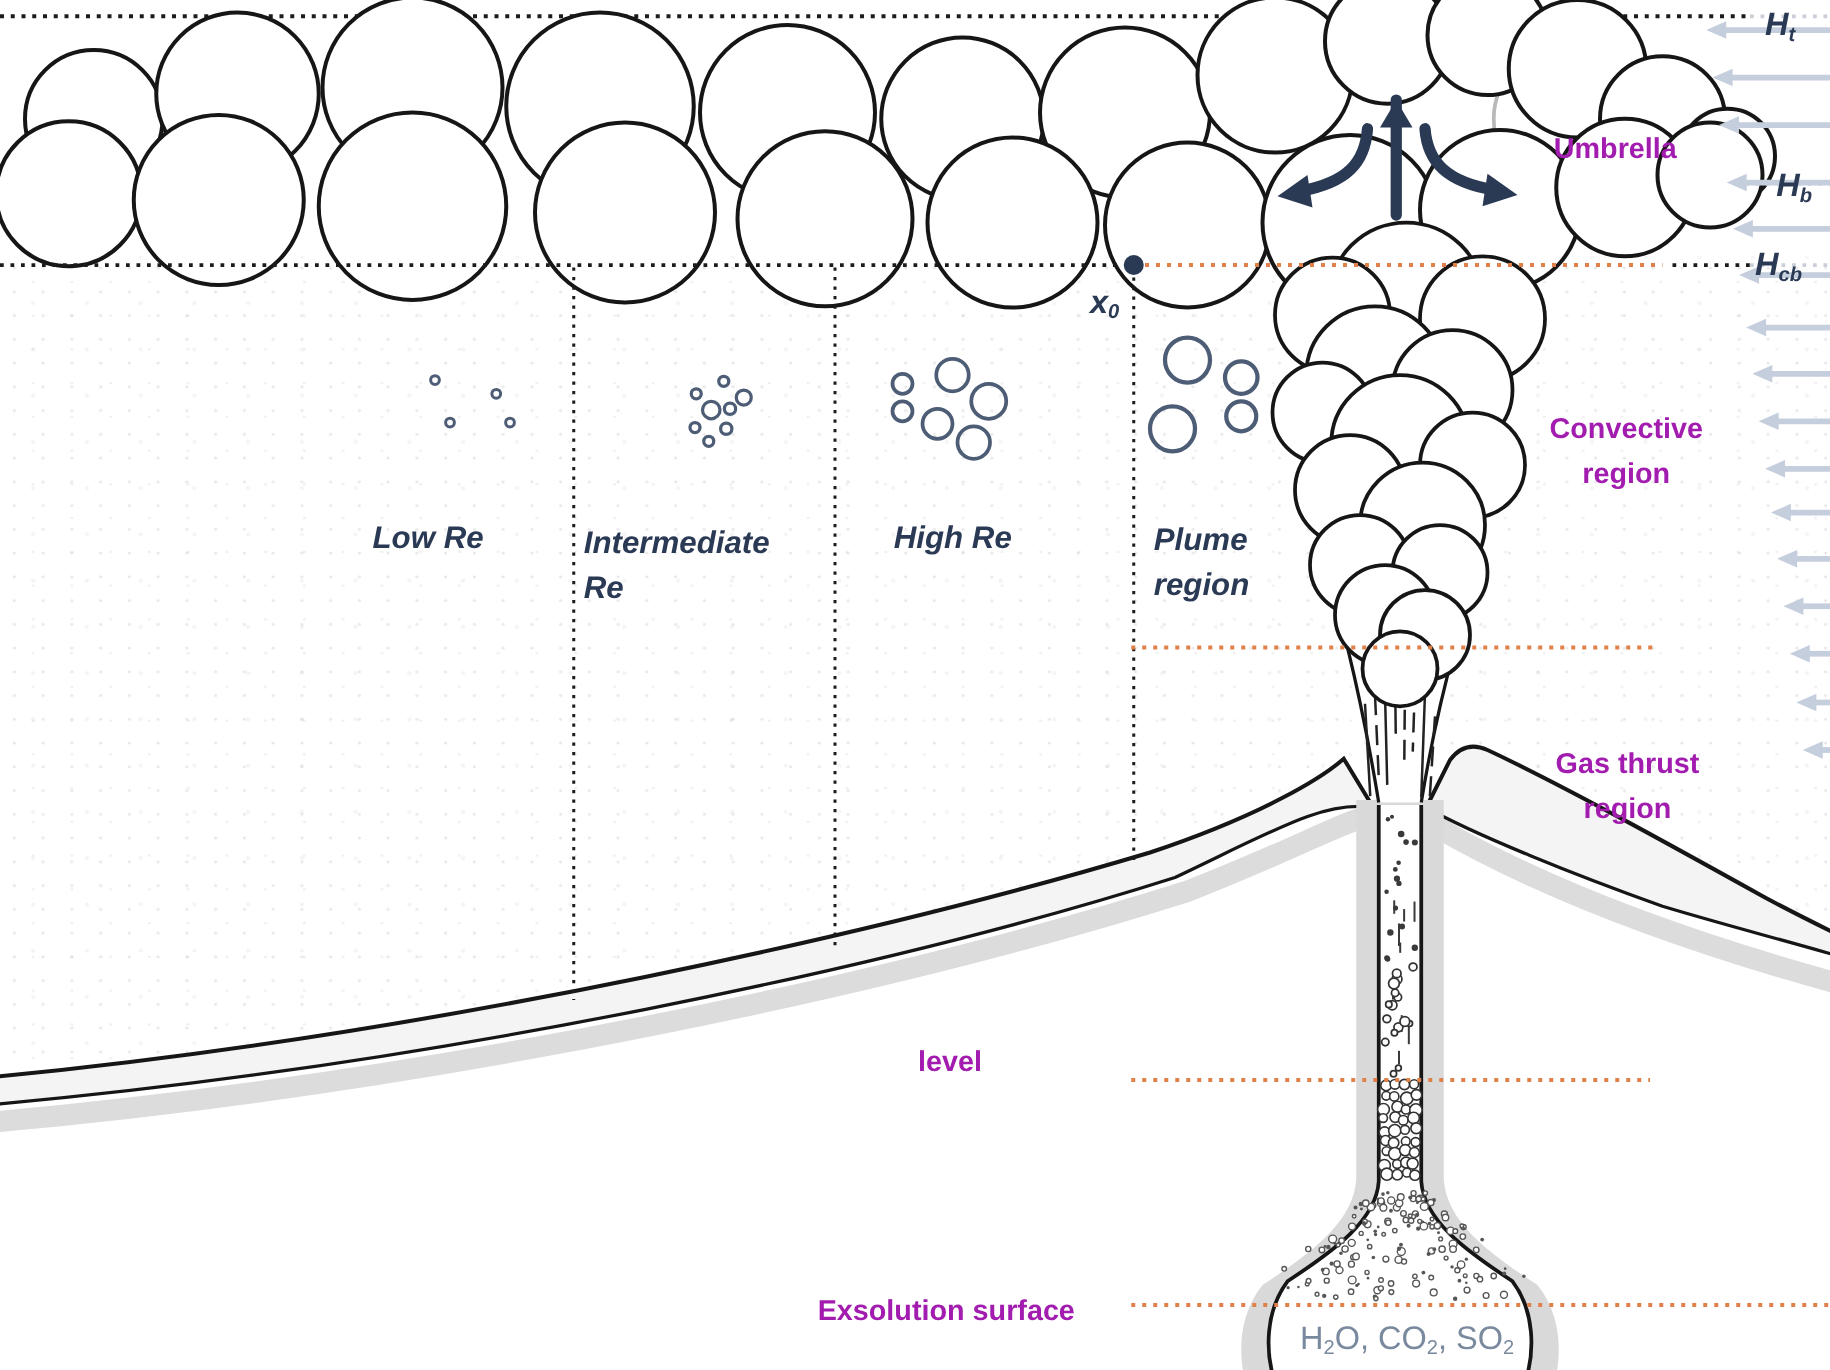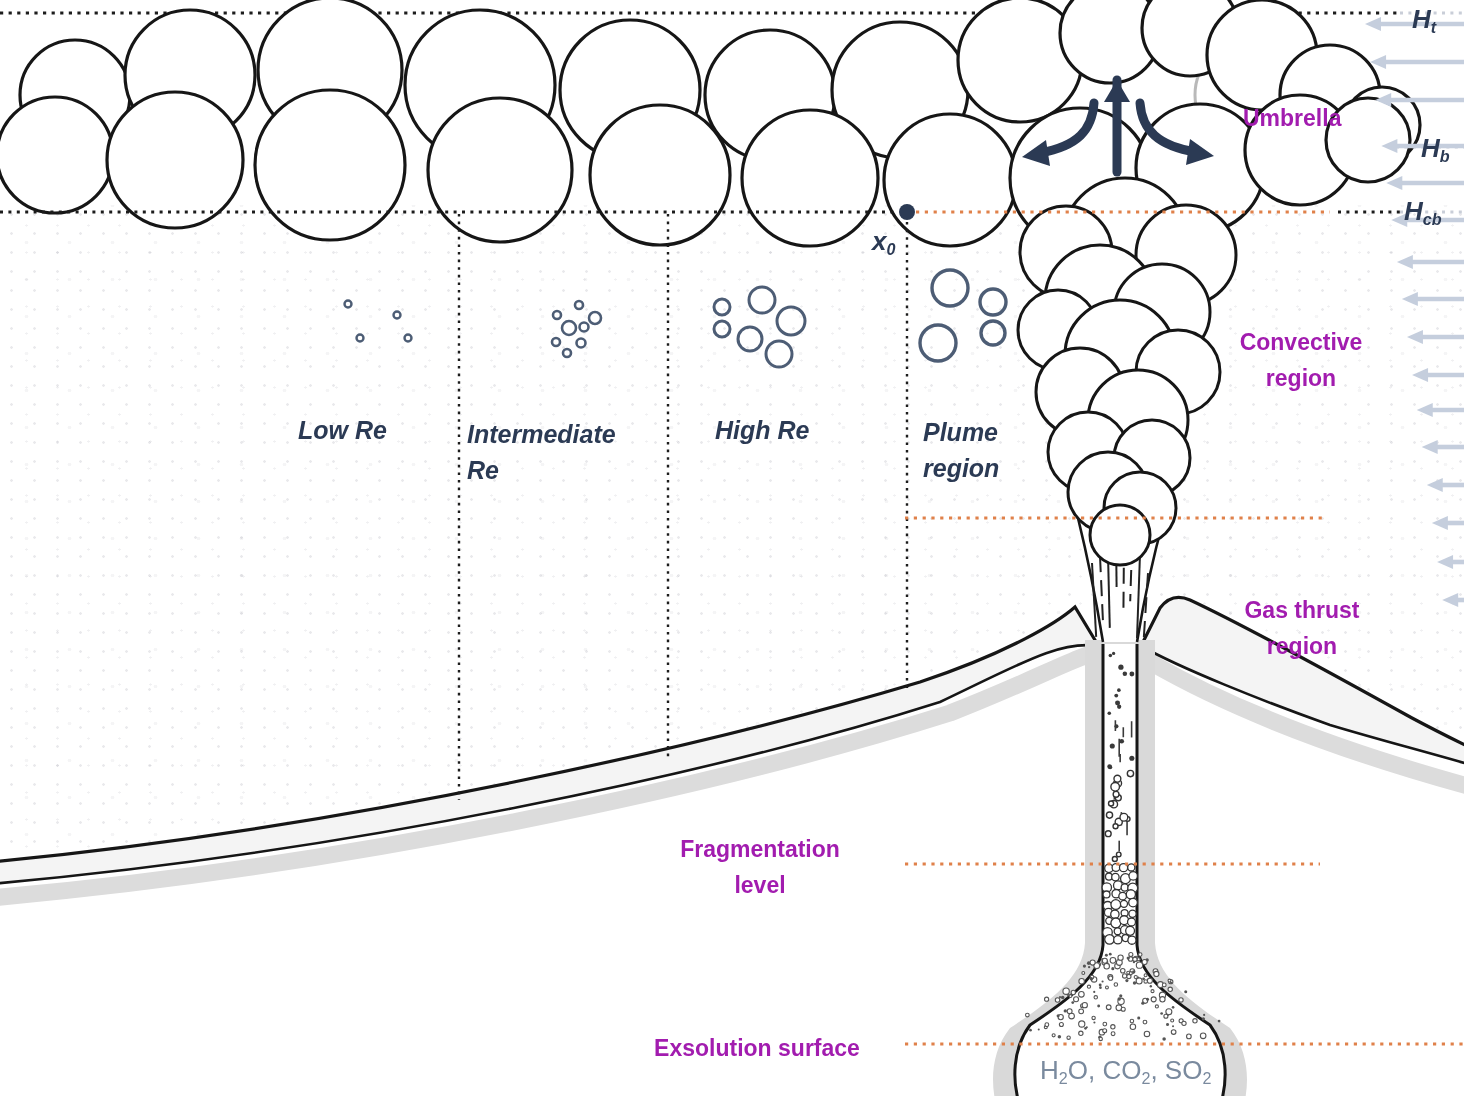--- a/index.html
+++ b/index.html
@@ -492,21 +492,20 @@
   </div>
   <div class="lab navy ctr" style="left:715px;top:416px;width:150px;">
     <span>High Re</span>
   </div>
   <div class="lab navy" style="left:923px;top:414px;line-height:36px;">
     <div>Plume</div>
     <div>region</div>
   </div>
 
   <div class="lab orange" style="left:640px;top:831px;width:240px;">
-    <div>Fragmentation</div>
     <div>level</div>
   </div>
   <div class="lab orange" style="left:637px;top:1030px;width:240px;">
     <span>Exsolution surface</span>
   </div>
 
   <div class="lab gas" style="left:1040px;top:1055px;">
     <span>H</span><span class="sub">2</span><span>O, CO</span><span class="sub">2</span><span>, SO</span><span class="sub">2</span>
   </div>
 </div>

